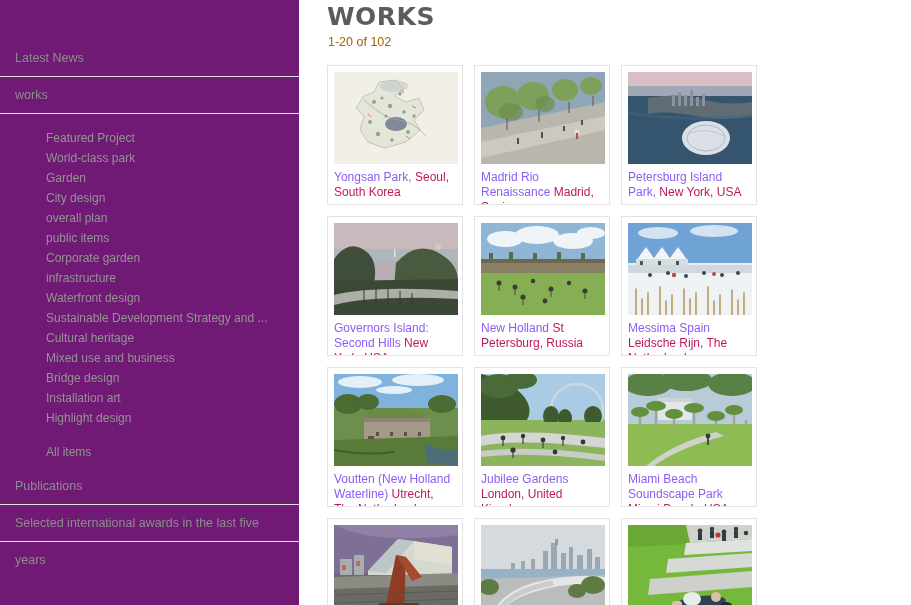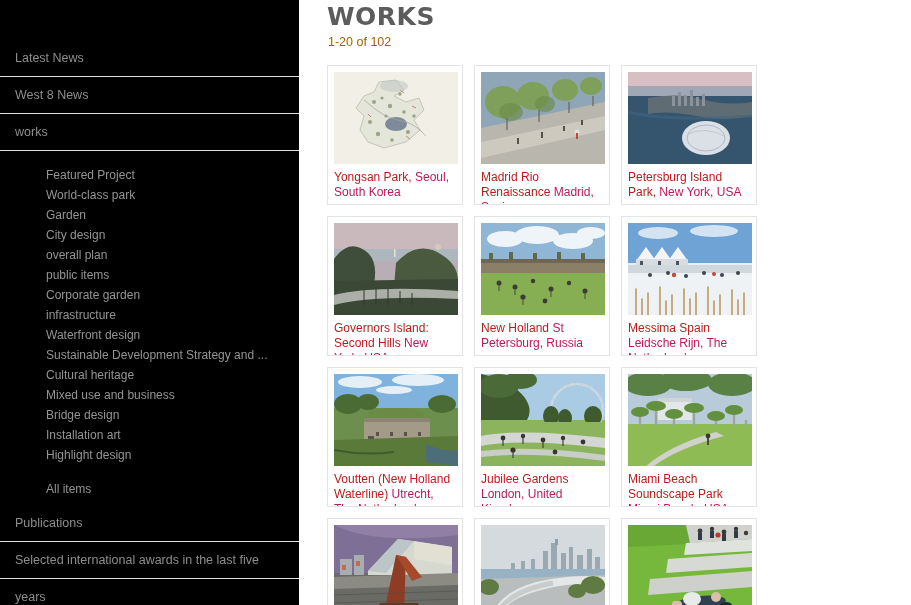--- a/index.html
+++ b/index.html
@@ -9,21 +9,21 @@
     background: #ffffff;
     font-family: "Liberation Sans", sans-serif;
   }
   #page { position: relative; width: 911px; height: 605px; display: flex; overflow: hidden; }
 
   
   #sidebar {
     width: 299px;
     min-width: 299px;
     height: 605px;
-    background: #000000;
+    background: #701a75;
     box-sizing: border-box;
     padding-top: 40px;
     overflow: hidden;
   }
   .nav-top {
     font-size: 12.5px;
     color: #8d8d8d;
     padding: 0 0 0 15px;
     height: 36px;
     line-height: 36px;
@@ -90,35 +90,32 @@
     background: #cfd6da;
   }
   .card-thumb svg { display: block; width: 124px; height: 92px; }
   .card-caption {
     margin-top: 6px;
     font-size: 12px;
     line-height: 15px;
     overflow: hidden;
     height: 36px;
   }
-  .card-title { color: #b91c1c; }
+  .card-title { color: #8b5cf6; }
   .card-loc { color: #be185d; }
 </style>
 </head>
 <body>
 
 <div id="page">
 
   <nav id="sidebar">
 
     <div class="nav-top">
       <span>Latest News</span>
-    </div>
-    <div class="nav-top">
-      <span>West 8 News</span>
     </div>
     <div class="nav-top">
       <span>works</span>
     </div>
 
     <div class="sub-list">
       <div class="sub-item"><span>Featured Project</span></div>
       <div class="sub-item"><span>World-class park</span></div>
       <div class="sub-item"><span>Garden</span></div>
       <div class="sub-item"><span>City design</span></div>

